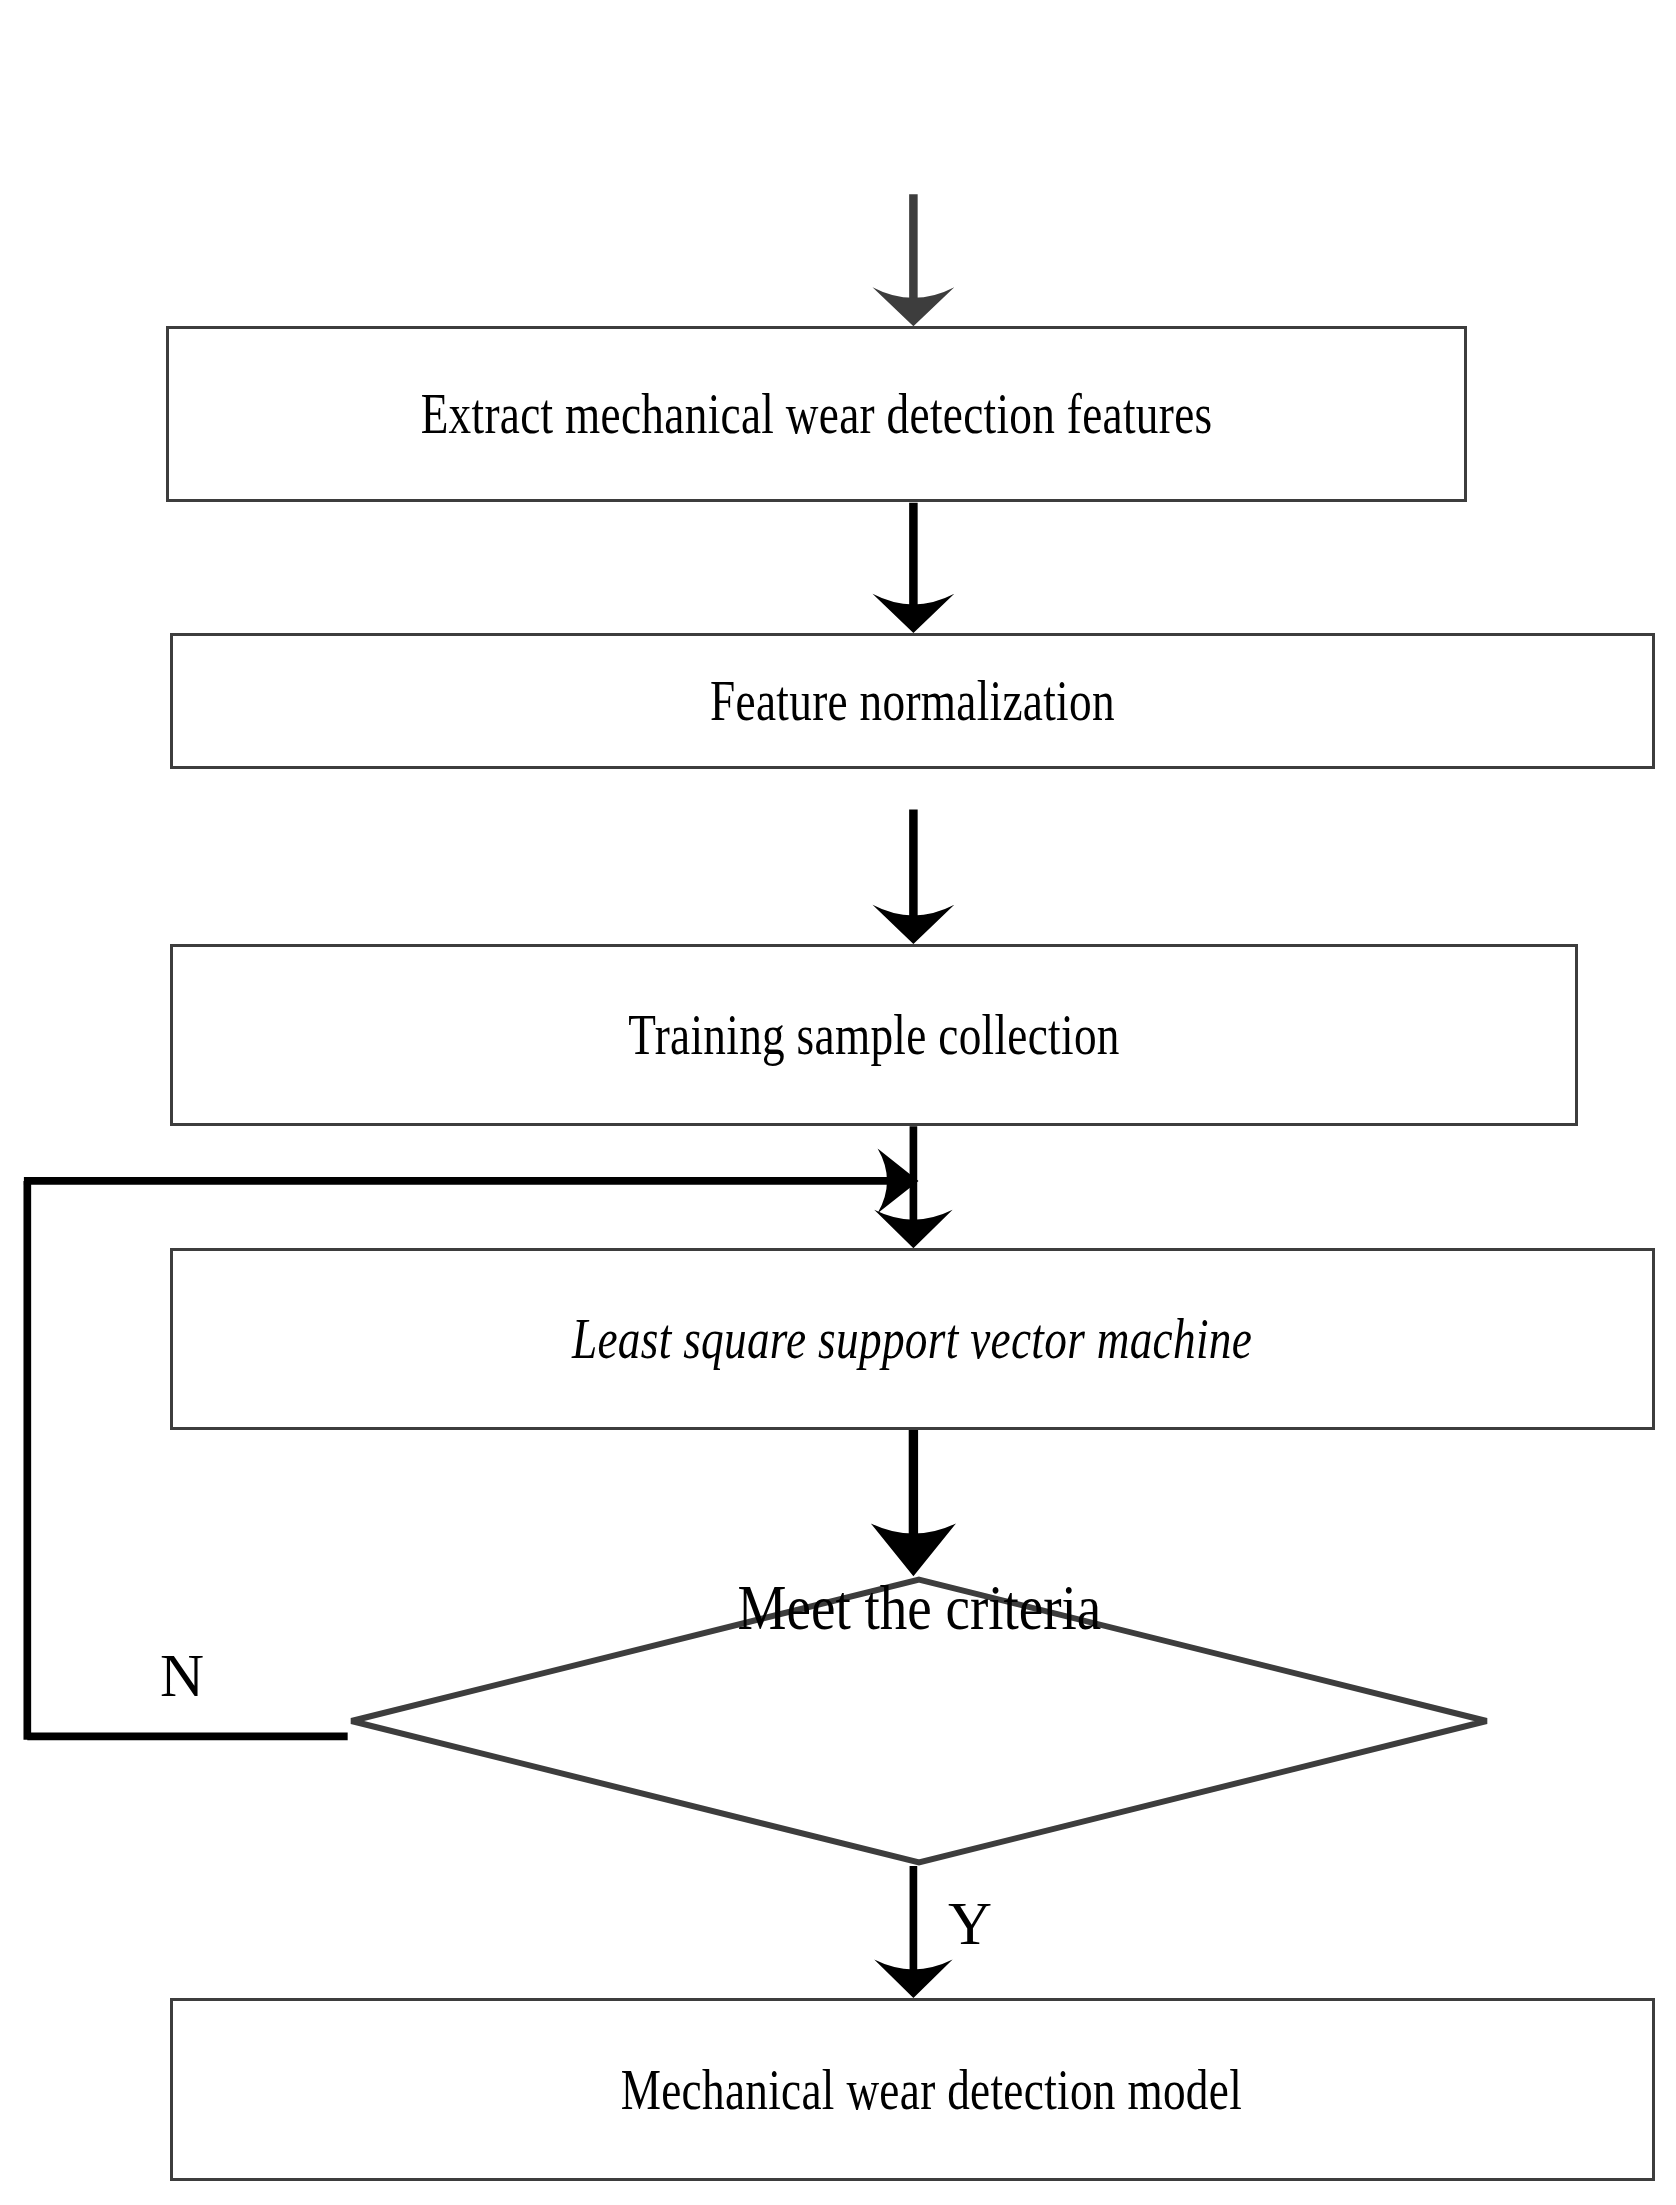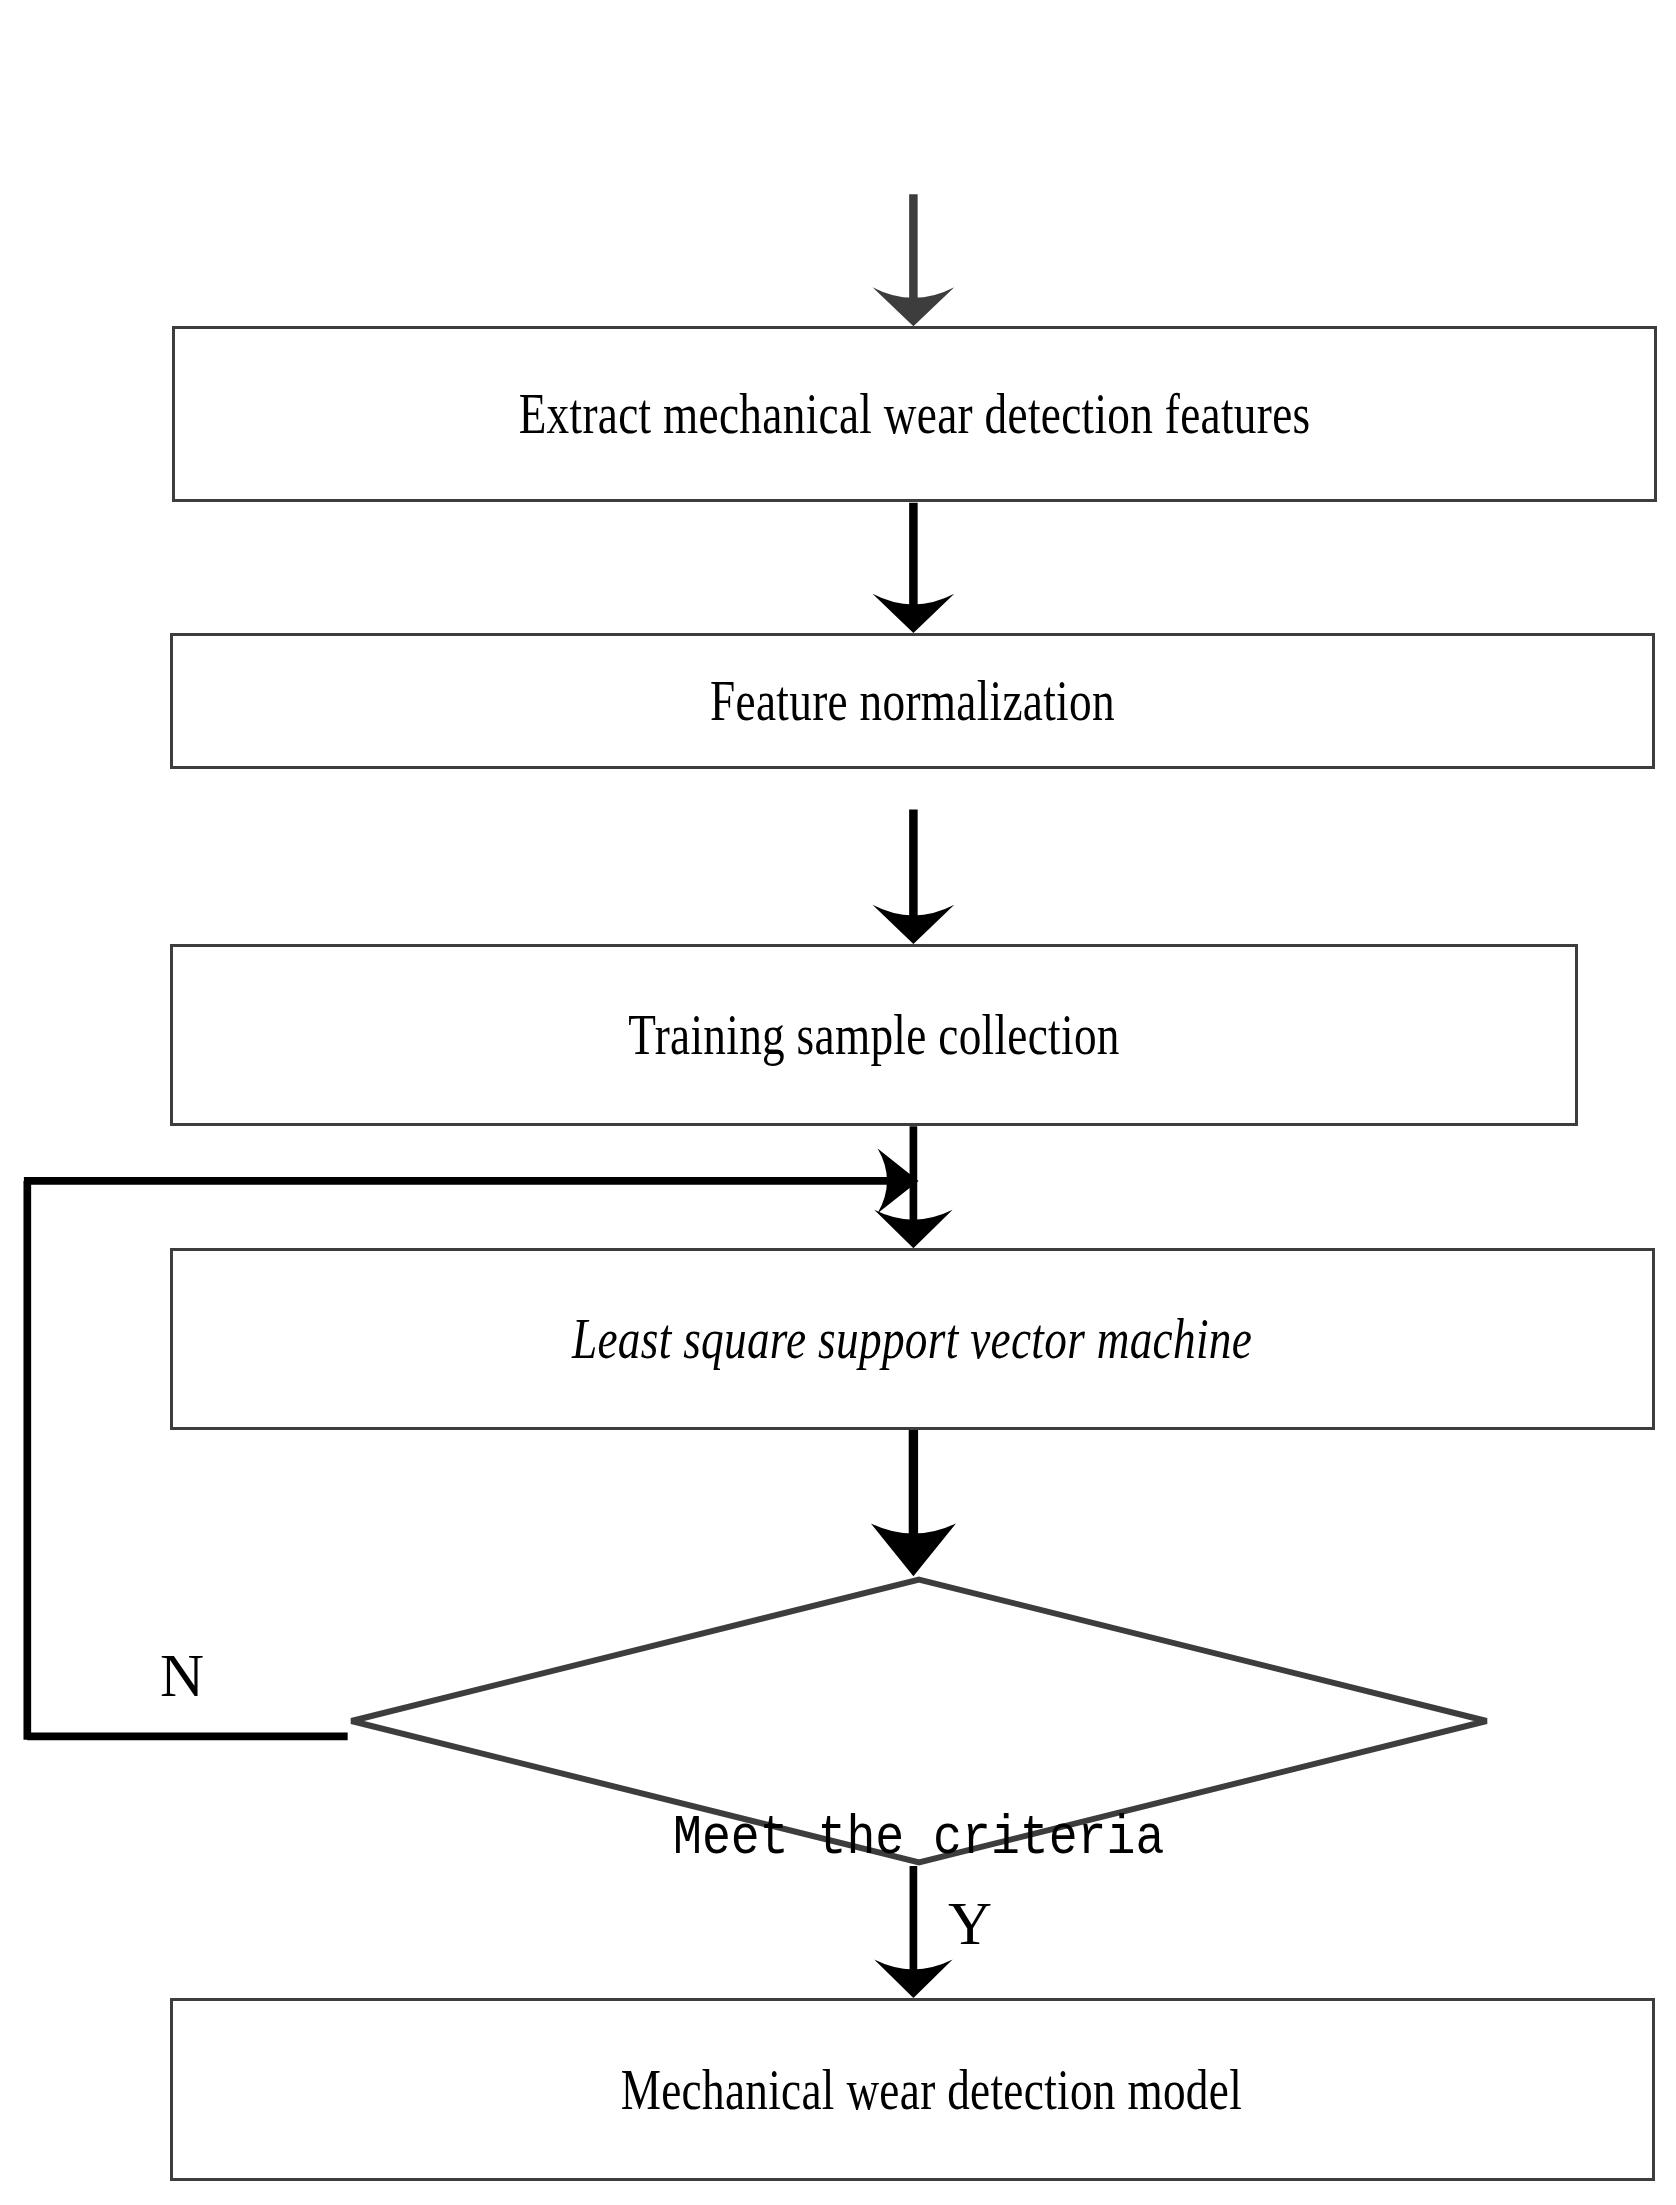--- a/index.html
+++ b/index.html
@@ -43,24 +43,24 @@
     top: 0;
     display: block;
   }
   .diamond-label {
     position: absolute;
     left: 0;
     top: 0;
     width: 100%;
     height: 100%;
     display: flex;
-    align-items: flex-end;
+    align-items: flex-start;
     justify-content: center;
-    font-family: Liberation Mono, monospace;
-    font-size: 56px;
+    font-family: Liberation Serif, serif;
+    font-size: 64px;
     line-height: 1;
     color: #000000;
     white-space: nowrap;
   }
   .diamond-label span {
     display: inline-block;
     transform: scaleX(0.86);
     transform-origin: center center;
   }
   .edge-svg {
@@ -123,21 +123,21 @@
       <path d="M 1022,1788 Q 1072,1812 1122,1788 L 1072,1850 Z" fill="#000000"></path>
     </g>
 
     <g>
       <line x1="1072" y1="2190" x2="1072" y2="2318" stroke="#000000" stroke-width="9"></line>
       <path d="M 1026,2300 Q 1072,2323 1118,2300 L 1072,2345 Z" fill="#000000"></path>
     </g>
   </svg>
 
 
-  <div class="node-box" style="left:172px; top:326px; width:1485px; height:176px;">
+  <div class="node-box" style="left:166px; top:326px; width:1301px; height:176px;">
     <div class="node-label">Extract mechanical wear detection features</div>
   </div>
 
   <div class="node-box" style="left:170px; top:633px; width:1485px; height:136px;">
     <div class="node-label">Feature normalization</div>
   </div>
 
   <div class="node-box" style="left:170px; top:944px; width:1408px; height:182px;">
     <div class="node-label">Training sample collection</div>
   </div>

